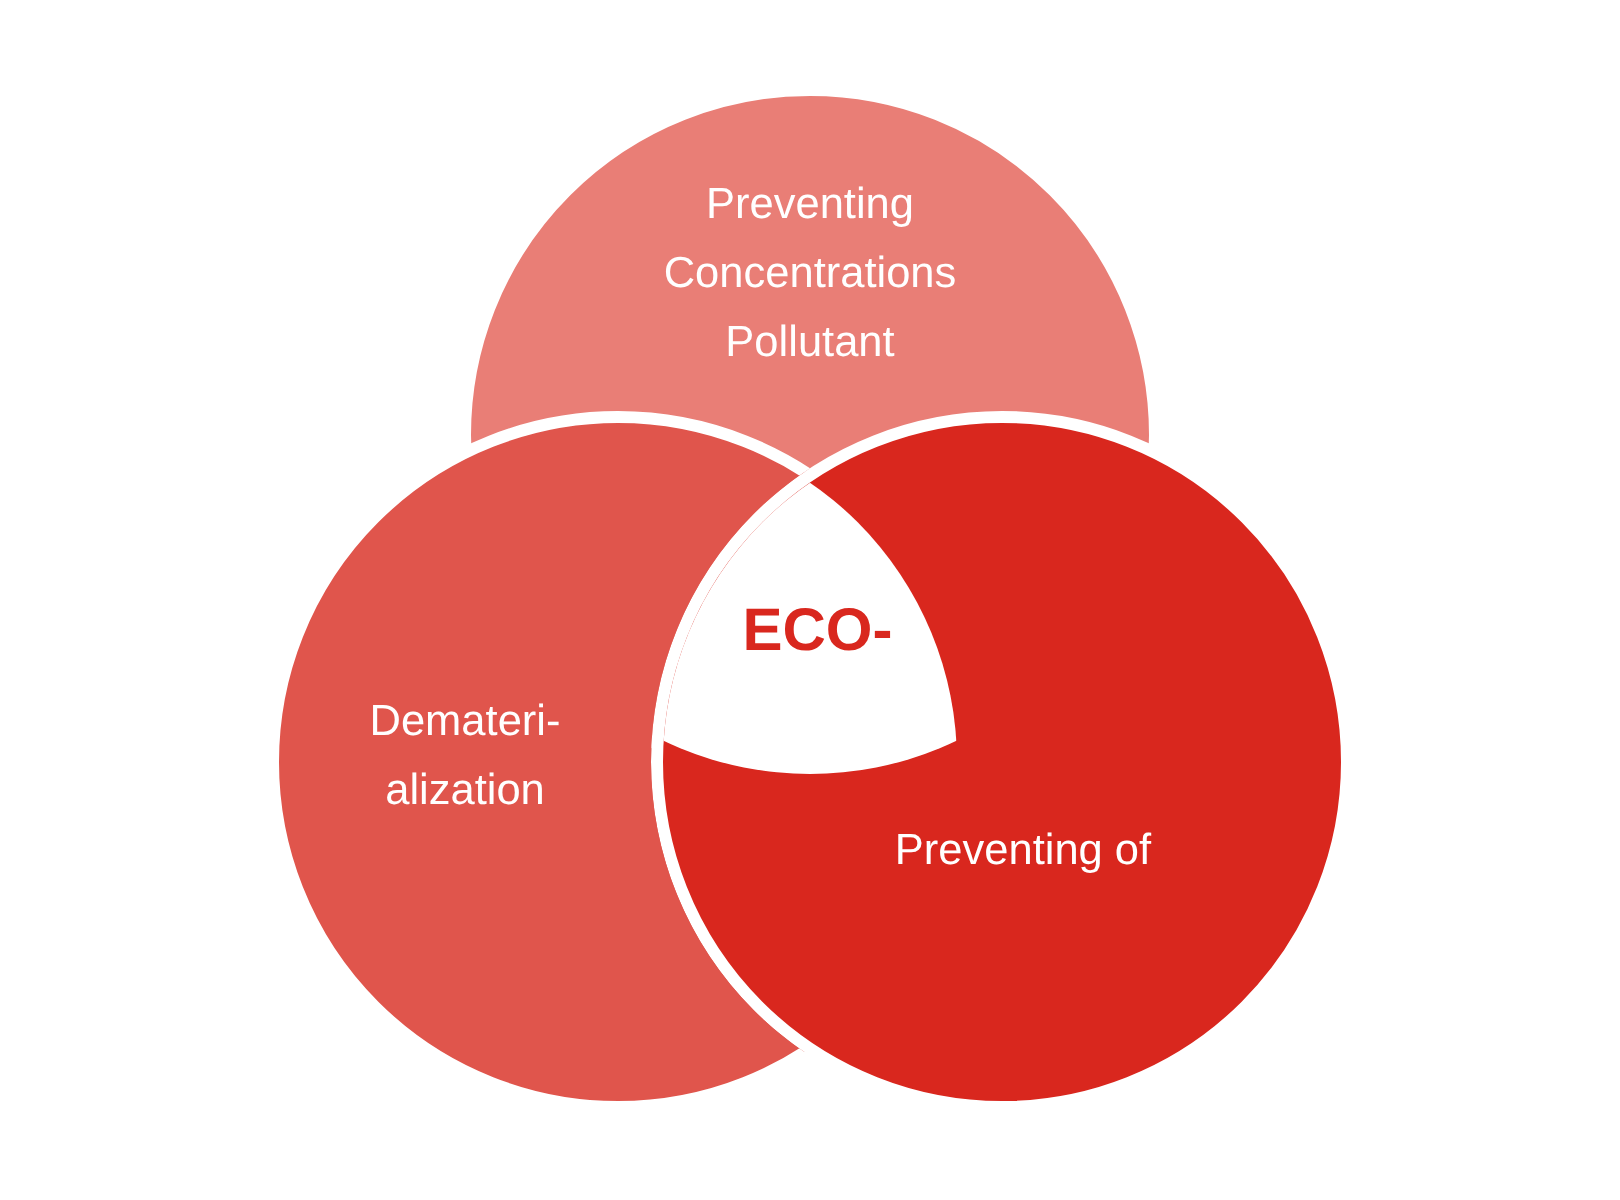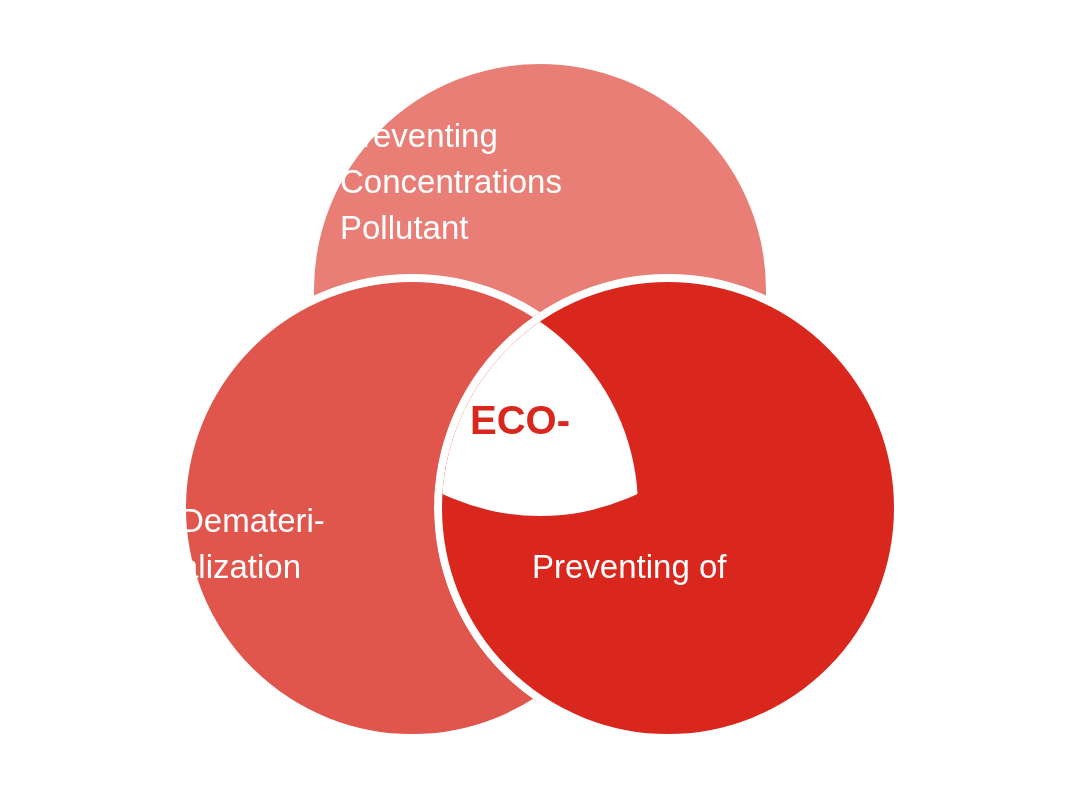--- a/index.html
+++ b/index.html
@@ -1,18 +1,18 @@
 <!DOCTYPE html>
 <html><head>
   <meta charset="utf-8">
   <style>
     html, body { margin: 0; padding: 0; background: #ffffff; }
     body { width: 1080px; height: 800px; overflow: hidden; position: relative; font-family: "Liberation Sans", sans-serif; }
     svg { position: absolute; left: 0; top: 0; }
-    .label { position: absolute; color: #ffffff; font-size: 33px; line-height: 46px; text-align: left; font-family: "Liberation Sans", sans-serif; }
+    .label { position: absolute; color: #ffffff; font-size: 29px; line-height: 46px; text-align: center; font-family: "Liberation Sans", sans-serif; }
     .center-label { position: absolute; color: #d9271e; font-size: 40px; line-height: 40px; font-weight: bold; text-align: center; font-family: "Liberation Sans", sans-serif; }
   </style>
 </head>
 <body>
 
 <svg width="1080" height="800" viewBox="0 0 1080 800" xmlns="http://www.w3.org/2000/svg">
   <defs>
     <clipPath id="outside-right">
       <path d="M0,0 H1080 V800 H0 Z M668,508 m-234,0 a234,234 0 1,0 468,0 a234,234 0 1,0 -468,0 Z" clip-rule="evenodd"></path>
     </clipPath>
@@ -43,24 +43,24 @@
     </g>
   </g>
 </svg>
 
 <div class="label" style="left:340px; top:113px; width:400px;">
   <div>Preventing</div>
   <div>Concentrations</div>
   <div>Pollutant</div>
 </div>
 
-<div class="label" style="left:180px; top:458px; width:260px;margin-top:40px;">
+<div class="label" style="left:180px; top:458px; width:260px;">
   <div>Demateri-</div>
   <div>alization</div>
 </div>
 
 <div class="label" style="left:532px; top:544px; width:300px;">
   <div>Preventing of</div>
 </div>
 
-<div class="center-label" style="left:415px; top:400px; width:210px;">
+<div class="center-label" style="left:440px; top:400px; width:210px;">
   <div>ECO-</div>
 </div>
 
 </body></html>

